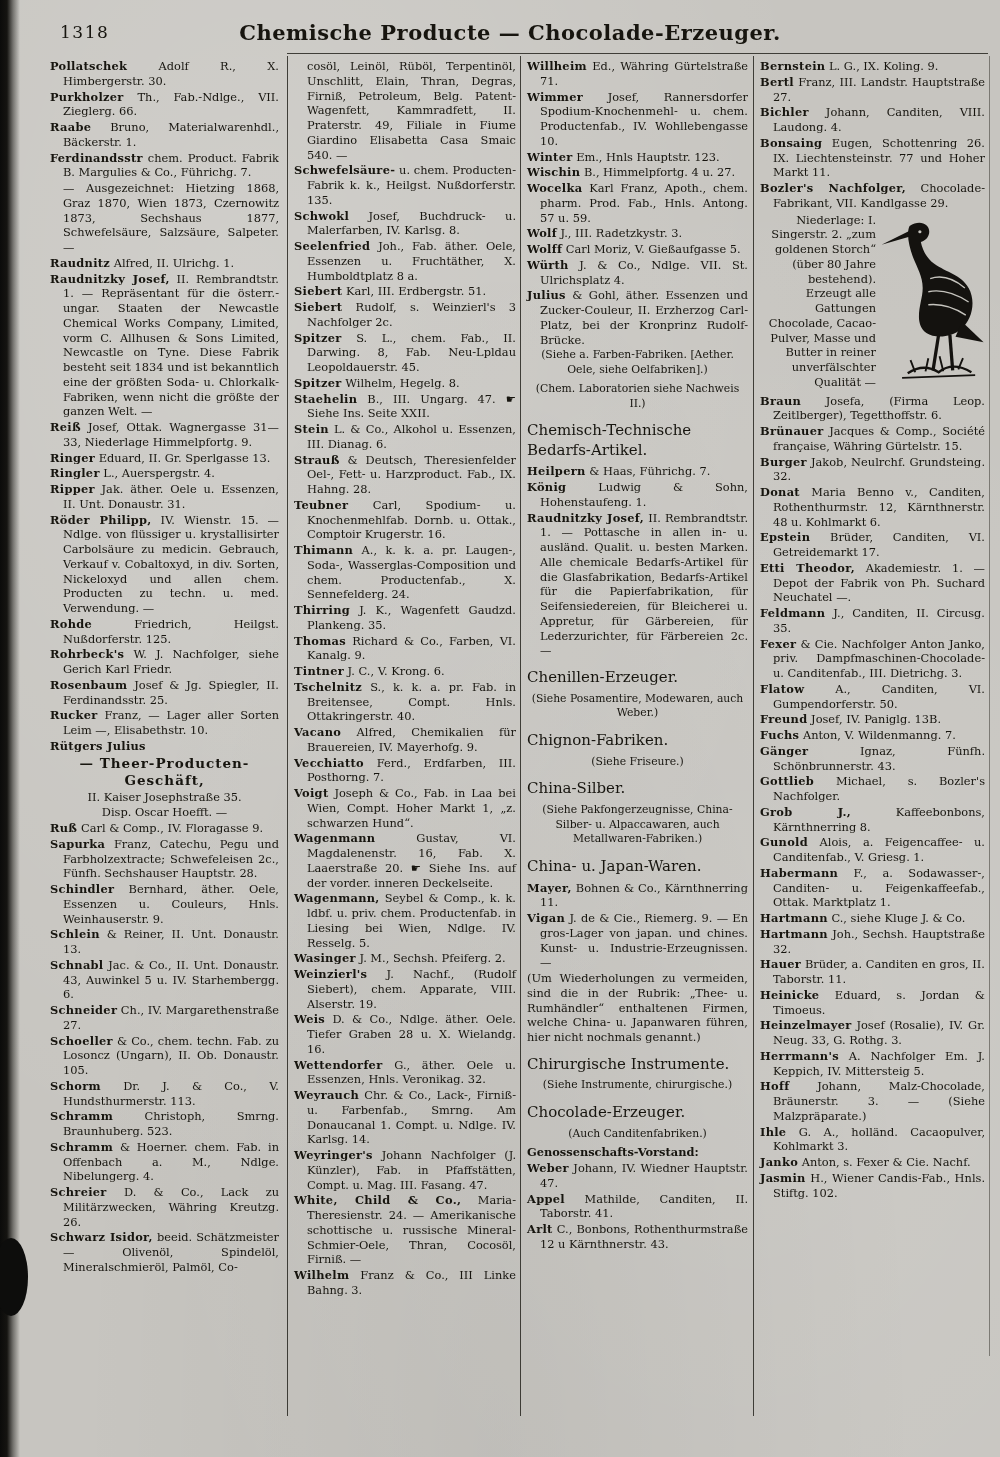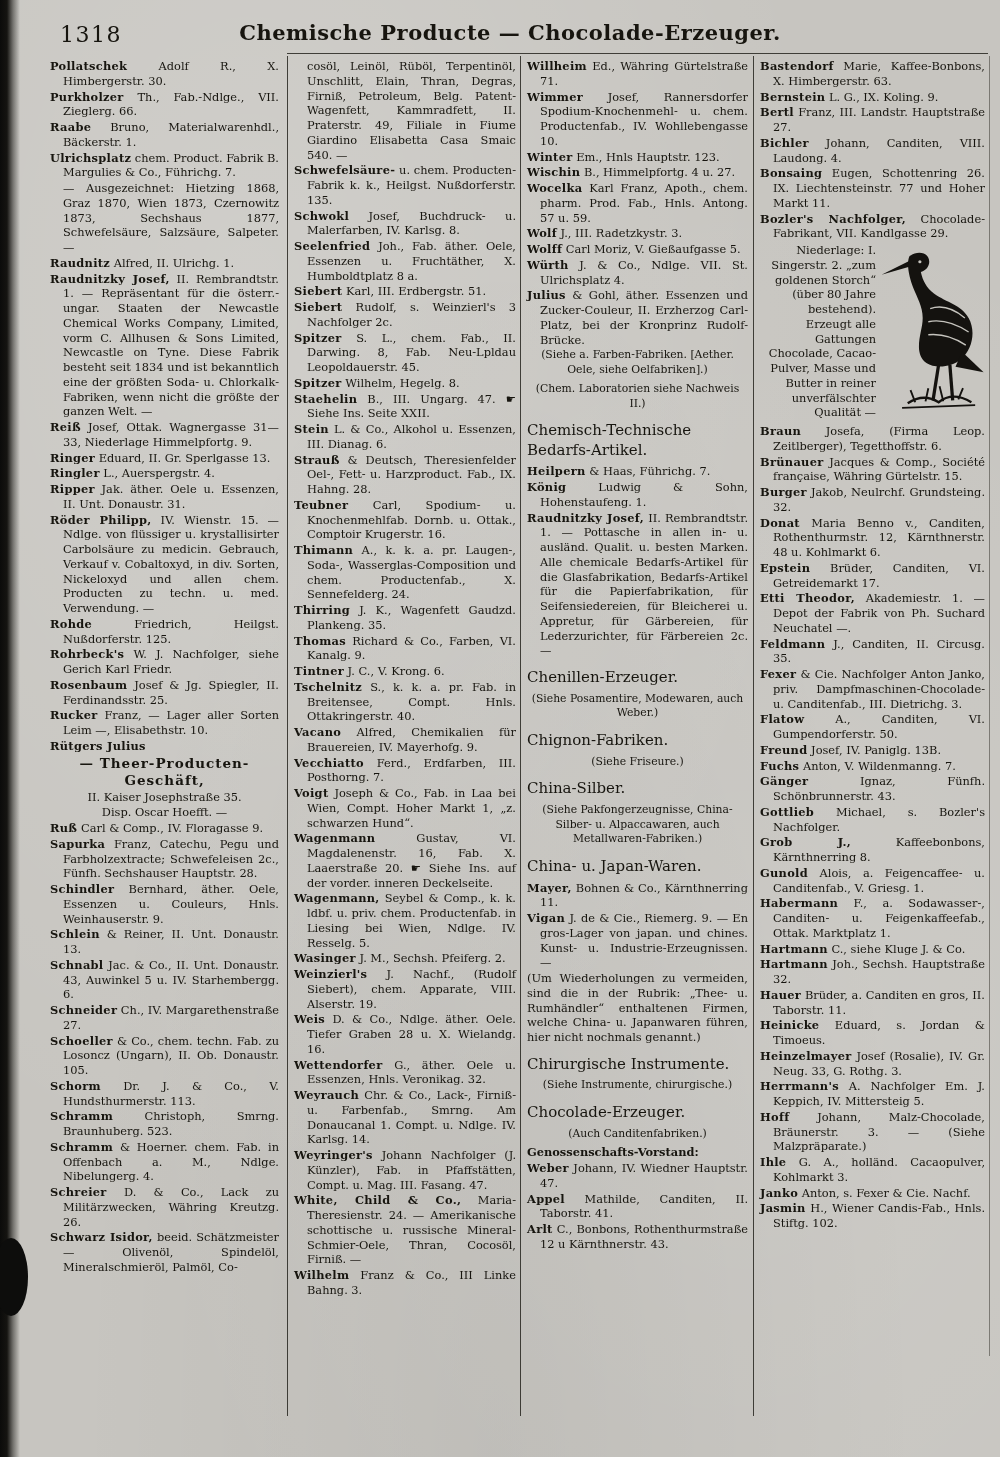--- a/index.html
+++ b/index.html
@@ -6,21 +6,21 @@
   .page{position:relative;width:1000px;height:1457px;margin:0 auto;overflow:hidden;
     color:#17150f;font-family:"DejaVu Serif",serif;
     background:
       radial-gradient(ellipse at 25% 20%, rgba(255,255,255,.16), transparent 55%),
       radial-gradient(ellipse at 75% 70%, rgba(255,255,255,.10), transparent 60%),
       radial-gradient(ellipse at 50% 100%, rgba(0,0,0,.05), transparent 60%),
       #c7c5c0;}
   .binding{position:absolute;left:0;top:0;width:20px;height:100%;
     background:linear-gradient(to right,#0b0b0a 0%,#151411 35%,rgba(45,44,40,.55) 65%,rgba(45,44,40,0) 100%);}
   .blob{position:absolute;left:-6px;top:1238px;width:34px;height:78px;border-radius:50%;background:#0d0d0c;}
-  .pagenum{position:absolute;left:60px;top:22px;font-size:22px;letter-spacing:1.5px;}
+  .pagenum{position:absolute;left:60px;top:22px;font-size:17px;letter-spacing:1.5px;}
   .title{position:absolute;left:40px;right:20px;top:20px;text-align:center;font-weight:bold;font-size:21px;letter-spacing:.5px;}
   .rule-h{position:absolute;left:287px;top:53px;width:701px;height:1px;background:rgba(28,26,20,.8);}
   .vline{position:absolute;top:56px;height:1360px;width:1px;background:rgba(28,26,20,.8);}
   .v1{left:287px}.v2{left:520px}.v3{left:753px}
   .v4{left:989px;background:rgba(28,26,20,.45);height:1300px;}
   .col{position:absolute;top:59px;font-size:11.4px;line-height:14.75px;text-align:justify;}
   #c1{left:50px;width:229px;}
   #c2{left:294px;width:222px;}
   #c3{left:527px;width:221px;}
   #c4{left:760px;width:225px;}
@@ -48,21 +48,21 @@
   <div class="title">Chemische Producte — Chocolade-Erzeuger.</div>
   <div class="rule-h"></div>
   <div class="vline v1"></div>
   <div class="vline v2"></div>
   <div class="vline v3"></div>
   <div class="vline v4"></div>
   <div class="col" id="c1">
       <p class="entry"><b class="nm">Pollatschek</b><span> Adolf R., X. Himbergerstr. 30.</span></p>
       <p class="entry"><b class="nm">Purkholzer</b><span> Th., Fab.-Ndlge., VII. Zieglerg. 66.</span></p>
       <p class="entry"><b class="nm">Raabe</b><span> Bruno, Materialwarenhdl., Bäckerstr. 1.</span></p>
-      <p class="entry"><b class="nm">Ulrichsplatz</b><span> chem. Product. Fabrik B. Margulies &amp; Co., Führichg. 7.</span></p>
+      <p class="entry"><b class="nm">Ferdinandsstr</b><span> chem. Product. Fabrik B. Margulies &amp; Co., Führichg. 7.</span></p>
       <p class="entry cont">— Ausgezeichnet: Hietzing 1868, Graz 1870, Wien 1873, Czernowitz 1873, Sechshaus 1877, Schwefelsäure, Salzsäure, Salpeter. —</p>
       <p class="entry"><b class="nm">Raudnitz</b><span> Alfred, II. Ulrichg. 1.</span></p>
       <p class="entry"><b class="nm">Raudnitzky Josef,</b><span> II. Rembrandtstr. 1. — Repräsentant für die österr.-ungar. Staaten der Newcastle Chemical Works Company, Limited, vorm C. Allhusen &amp; Sons Limited, Newcastle on Tyne. Diese Fabrik besteht seit 1834 und ist bekanntlich eine der größten Soda- u. Chlorkalk-Fabriken, wenn nicht die größte der ganzen Welt. —</span></p>
       <p class="entry"><b class="nm">Reiß</b><span> Josef, Ottak. Wagnergasse 31—33, Niederlage Himmelpfortg. 9.</span></p>
       <p class="entry"><b class="nm">Ringer</b><span> Eduard, II. Gr. Sperlgasse 13.</span></p>
       <p class="entry"><b class="nm">Ringler</b><span> L., Auerspergstr. 4.</span></p>
       <p class="entry"><b class="nm">Ripper</b><span> Jak. äther. Oele u. Essenzen, II. Unt. Donaustr. 31.</span></p>
       <p class="entry"><b class="nm">Röder Philipp,</b><span> IV. Wienstr. 15. — Ndlge. von flüssiger u. krystallisirter Carbolsäure zu medicin. Gebrauch, Verkauf v. Cobaltoxyd, in div. Sorten, Nickeloxyd und allen chem. Producten zu techn. u. med. Verwendung. —</span></p>
       <p class="entry"><b class="nm">Rohde</b><span> Friedrich, Heilgst. Nußdorferstr. 125.</span></p>
       <p class="entry"><b class="nm">Rohrbeck's</b><span> W. J. Nachfolger, siehe Gerich Karl Friedr.</span></p>
@@ -146,21 +146,20 @@
       <p class="head">Chirurgische Instrumente.</p>
       <p class="sub">(Siehe Instrumente, chirurgische.)</p>
       <p class="head">Chocolade-Erzeuger.</p>
       <p class="sub">(Auch Canditenfabriken.)</p>
       <p class="leadbold">Genossenschafts-Vorstand:</p>
       <p class="entry"><b class="nm">Weber</b><span> Johann, IV. Wiedner Hauptstr. 47.</span></p>
       <p class="entry"><b class="nm">Appel</b><span> Mathilde, Canditen, II. Taborstr. 41.</span></p>
       <p class="entry"><b class="nm">Arlt</b><span> C., Bonbons, Rothenthurmstraße 12 u Kärnthnerstr. 43.</span></p>
     </div>
   <div class="col" id="c4">
-      <p class="entry"><b class="nm">Bastendorf</b><span> Marie, Kaffee-Bonbons, X. Himbergerstr. 63.</span></p>
       <p class="entry"><b class="nm">Bernstein</b><span> L. G., IX. Koling. 9.</span></p>
       <p class="entry"><b class="nm">Bertl</b><span> Franz, III. Landstr. Hauptstraße 27.</span></p>
       <p class="entry"><b class="nm">Bichler</b><span> Johann, Canditen, VIII. Laudong. 4.</span></p>
       <p class="entry"><b class="nm">Bonsaing</b><span> Eugen, Schottenring 26. IX. Liechtensteinstr. 77 und Hoher Markt 11.</span></p>
       <p class="entry"><b class="nm">Bozler's Nachfolger,</b><span> Chocolade-Fabrikant, VII. Kandlgasse 29.</span></p>
       <div class="storkad">
   <svg width="104" height="178" viewBox="0 0 110 190" xmlns="http://www.w3.org/2000/svg">
     <g fill="#14120f">
       <polygon points="0,34 36,16 38,23"></polygon>
       <path d="M30,14 C40,7 51,11 51,20 C51,26 46,30 42,31 C44,40 48,48 56,54 C70,64 85,66 93,80 C101,94 97,114 85,124 C74,133 57,134 48,128 C42,124 40,117 40,111 C40,99 44,90 44,80 C44,68 38,58 34,48 C30,38 26,22 30,14 Z"></path>

